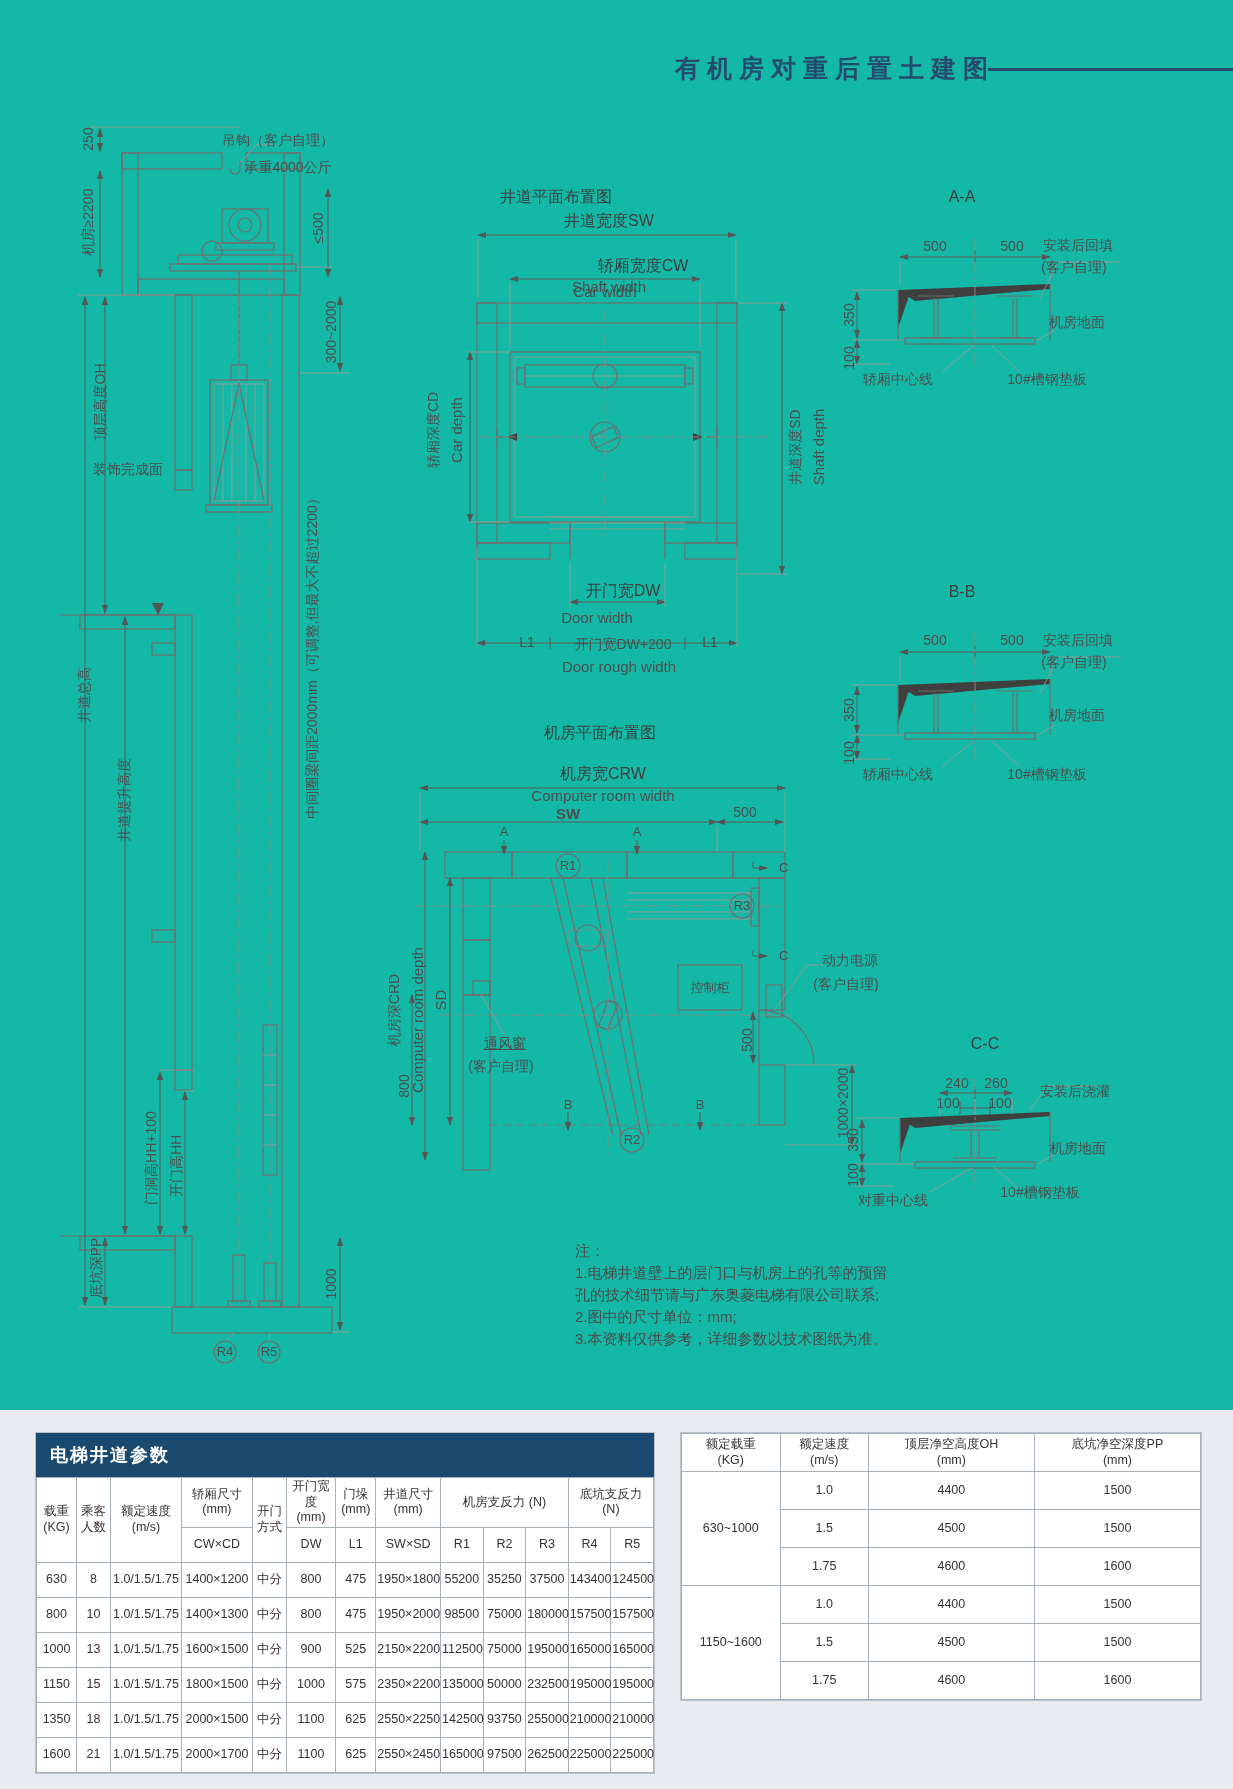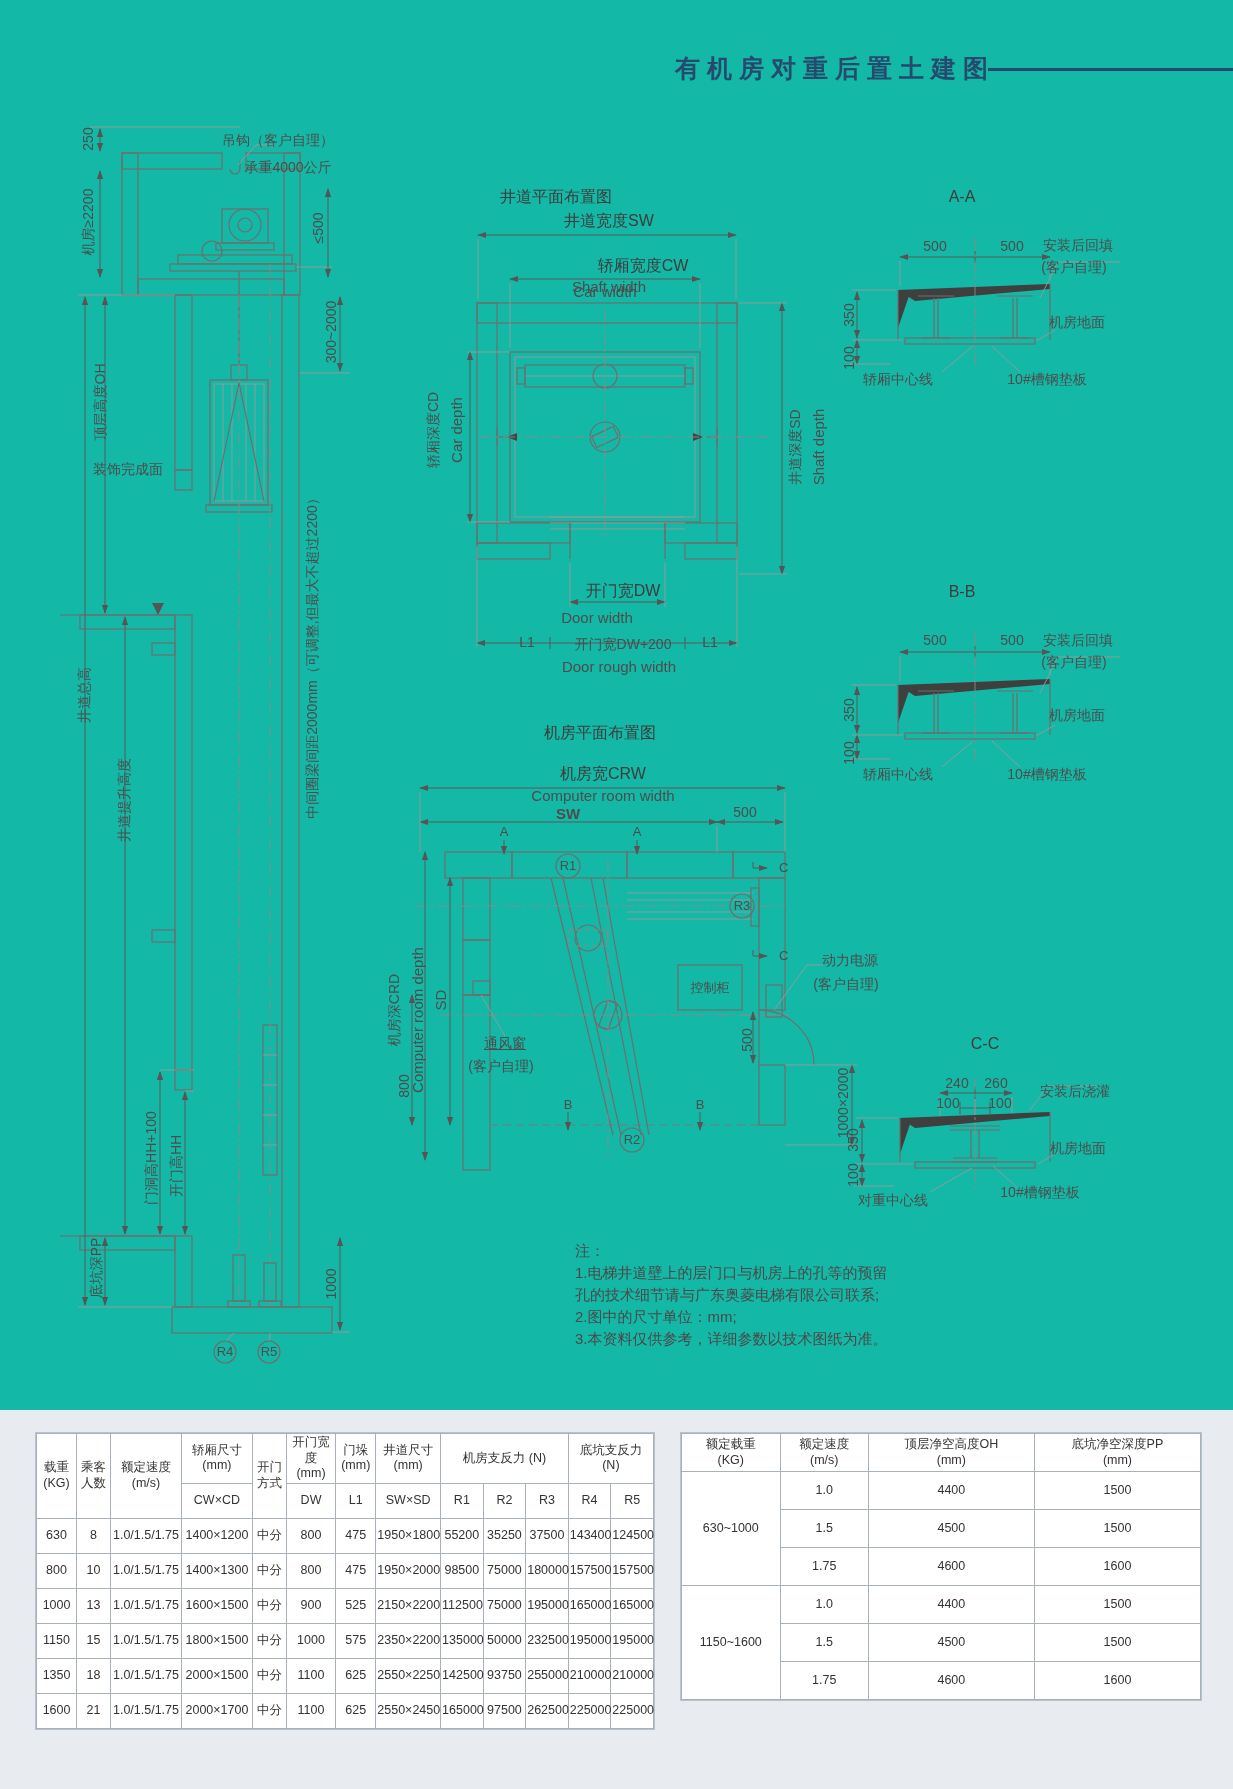--- a/index.html
+++ b/index.html
@@ -453,20 +453,21 @@
     <div>注：</div>
     <div>1.电梯井道壁上的层门口与机房上的孔等的预留</div>
     <div>孔的技术细节请与广东奥菱电梯有限公司联系;</div>
     <div>2.图中的尺寸单位：mm;</div>
     <div>3.本资料仅供参考，详细参数以技术图纸为准。</div>
   </div>
 
   <div class="band">
 
     <div class="tblbox" style="left:35px;top:22px;width:618px;">
+      <div class="tbar">电梯井道参数</div>
       <table id="t1">
         <colgroup>
           <col style="width:6.5%">
             <col style="width:5.5%">
             <col style="width:11.5%">
             <col style="width:11.5%">
           <col style="width:5.5%">
             <col style="width:8%">
             <col style="width:6.5%">
             <col style="width:10.5%">

